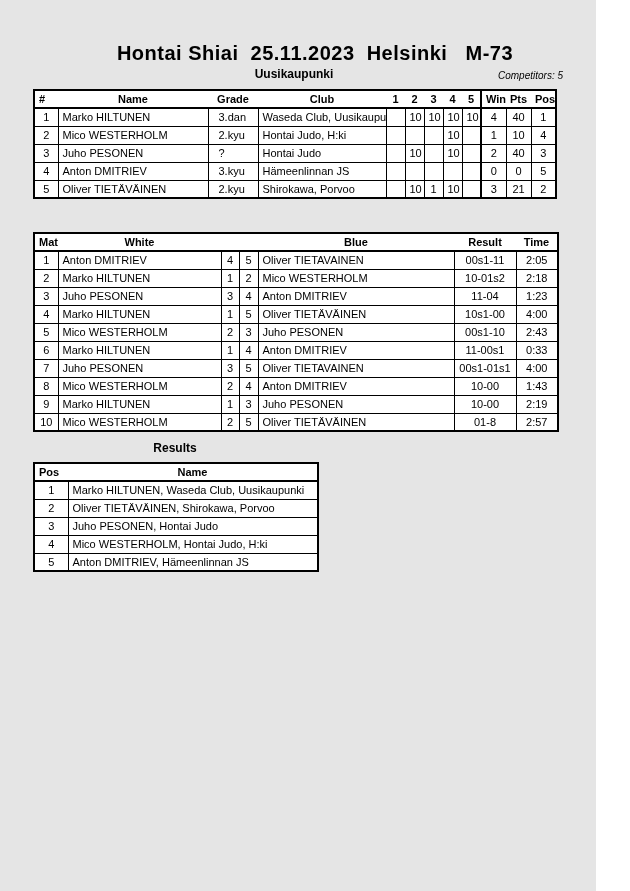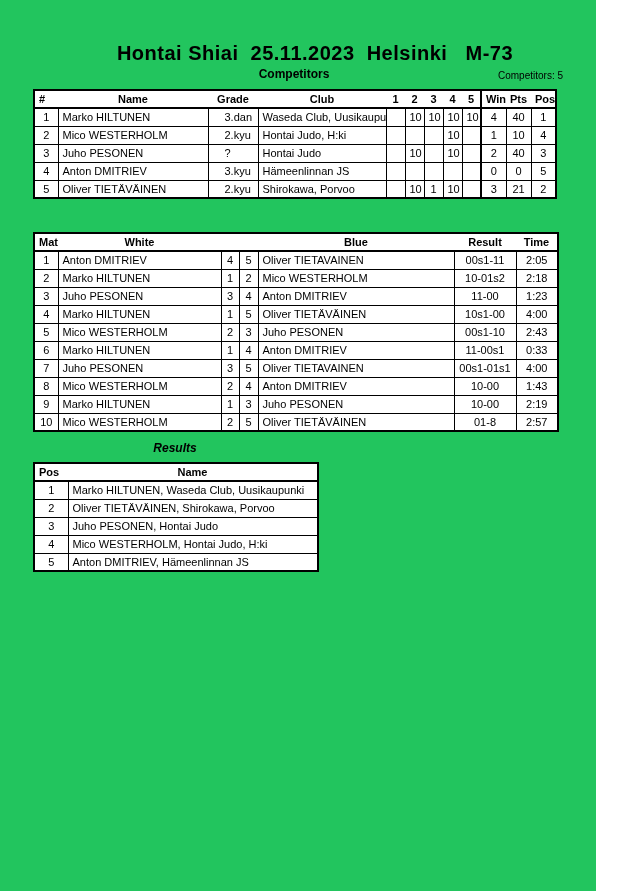--- a/index.html
+++ b/index.html
@@ -1,52 +1,52 @@
 <!DOCTYPE html>
 <html><head>
 <meta charset="utf-8">
 <style>
   html,body{margin:0;padding:0;background:#fff;}
-  .page{position:relative;width:596px;height:891px;background:#22c55e;
+  .page{position:relative;width:596px;height:891px;background:#e5e5e5;
         font-family:"Liberation Sans",sans-serif;color:#000;overflow:hidden;}
 
   .title{position:absolute;top:42px;left:0;width:630px;text-align:center;
          font-size:20px;font-weight:bold;white-space:pre;letter-spacing:0.5px;}
 
   .section-heading{position:absolute;font-size:12px;font-weight:bold;text-align:center;}
   .competitors-heading{top:67px;left:33px;width:522px;}
   .matches-heading{top:213px;left:33px;width:524px;}
-  .results-heading{top:441px;left:33px;width:284px;font-style:italic;}
-  .competitors-count{position:absolute;top:70px;right:33px;font-size:10px;}
+  .results-heading{top:441px;left:33px;width:284px;}
+  .competitors-count{position:absolute;top:70px;right:33px;font-size:10px;font-style:italic;}
 
   table{border-collapse:collapse;table-layout:fixed;position:absolute;background:#fff;}
   table{border:2px solid #000;}
   th,td{font-size:11px;height:18px;padding:0 4px;overflow:hidden;white-space:nowrap;
         box-sizing:border-box;vertical-align:middle;}
   td{border:1px solid #000;}
   thead th{border-left:none;border-right:none;border-top:none;border-bottom:2px solid #000;
            font-weight:bold;text-align:center;}
 
   .competitors-table{top:89px;left:33px;width:522px;}
   .matches-table{top:232px;left:33px;width:524px;}
   .results-table{top:462px;left:33px;width:284px;}
 
   .al{text-align:left;} .ac{text-align:center;}
-  td.grade{padding-left:16px;}
+  td.grade{padding-left:10px;}
   
   .wins-sep{border-left:2px solid #000 !important;}
 </style>
 </head>
 <body>
 
 <div class="page">
 
   <div class="title">Hontai Shiai  25.11.2023  Helsinki   M-73</div>
 
-  <div class="section-heading competitors-heading">Competitors</div>
+  <div class="section-heading competitors-heading">Uusikaupunki</div>
   <div class="competitors-count">Competitors: 5</div>
 
   <table class="competitors-table">
     <colgroup>
       <col style="width:24px">
         <col style="width:150px">
         <col style="width:50px">
         <col style="width:128px">
       <col style="width:19px">
         <col style="width:19px">
@@ -195,21 +195,21 @@
           <td class="ac">10-01s2</td>
           <td class="ac">2:18</td>
         </tr>
 
         <tr>
           <td class="ac">3</td>
           <td class="al">Juho PESONEN</td>
           <td class="ac">3</td>
           <td class="ac">4</td>
           <td class="al">Anton DMITRIEV</td>
-          <td class="ac">11-00</td>
+          <td class="ac">11-04</td>
           <td class="ac">1:23</td>
         </tr>
 
         <tr>
           <td class="ac">4</td>
           <td class="al">Marko HILTUNEN</td>
           <td class="ac">1</td>
           <td class="ac">5</td>
           <td class="al">Oliver TIETÄVÄINEN</td>
           <td class="ac">10s1-00</td>

